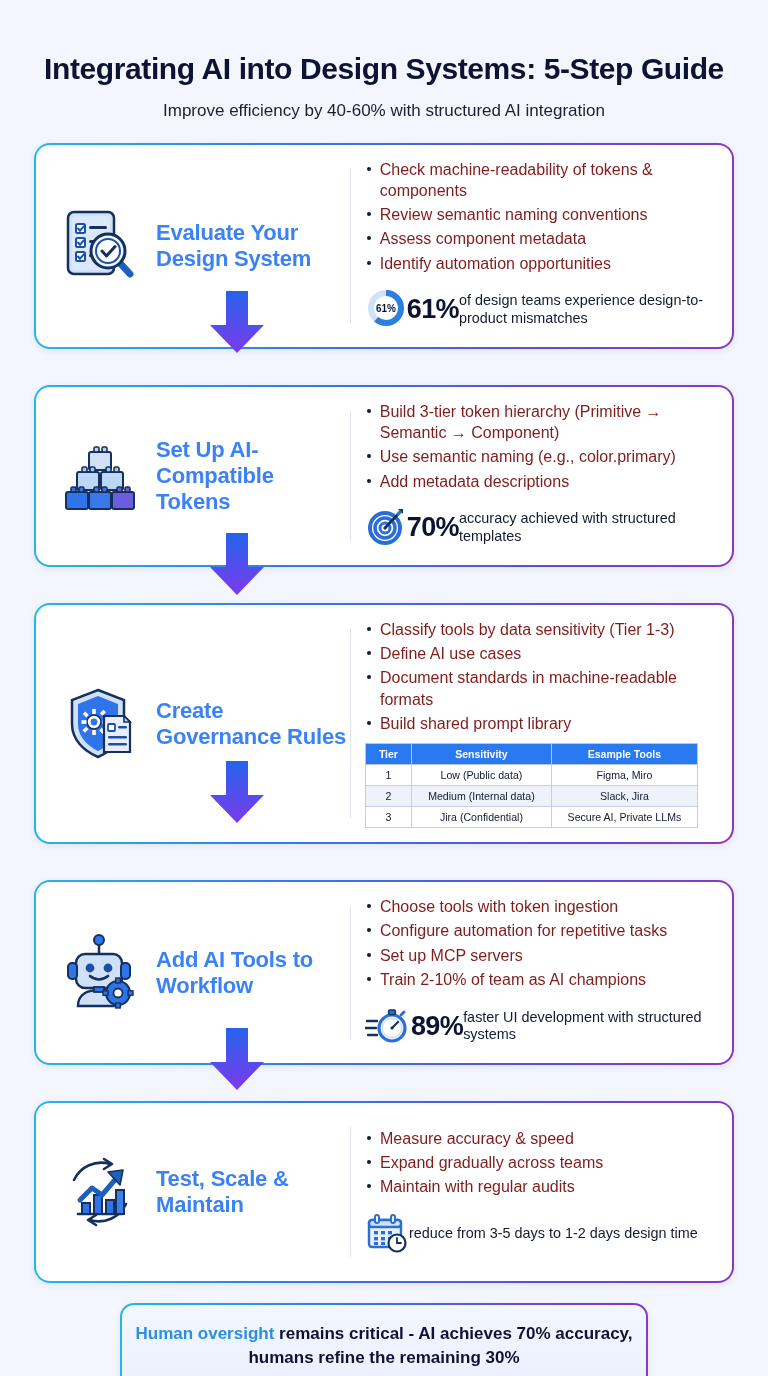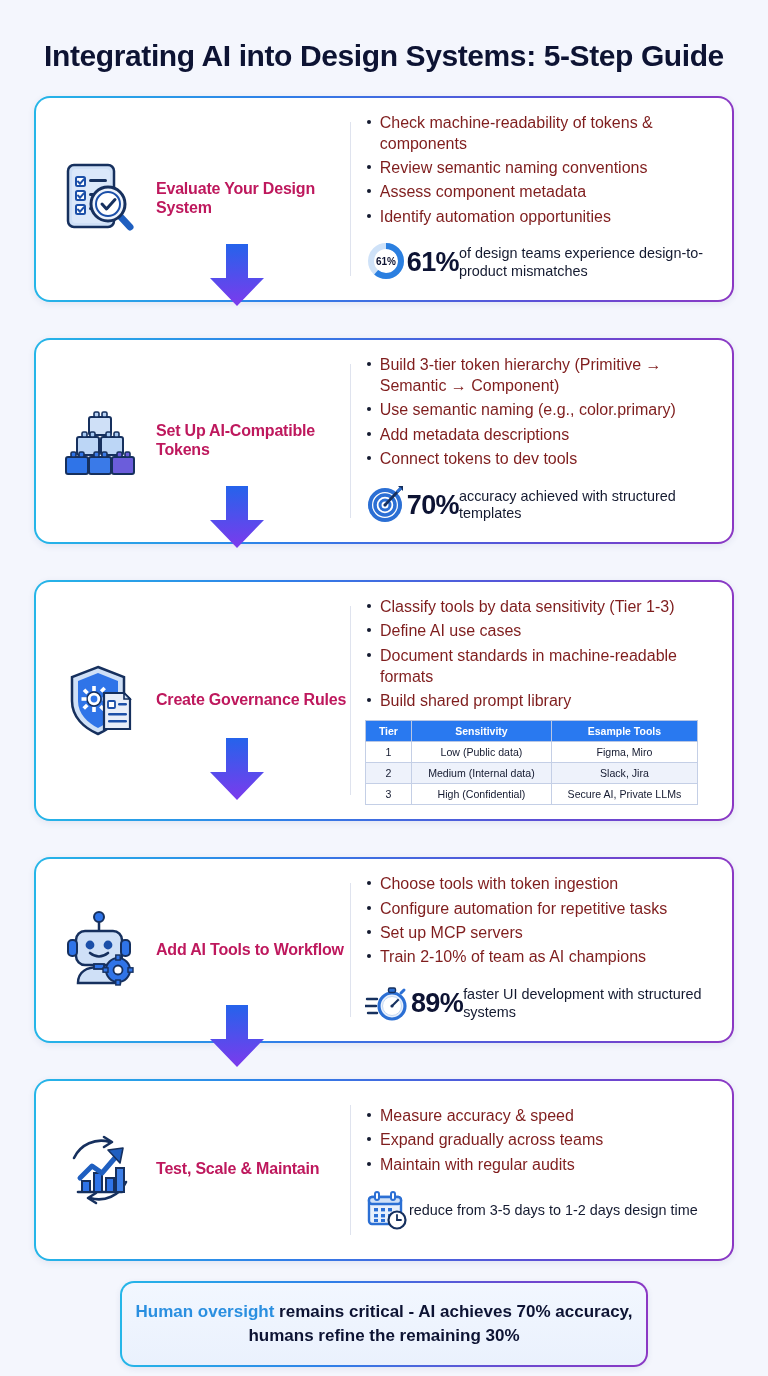--- a/index.html
+++ b/index.html
@@ -6,21 +6,21 @@
   html, body {
     width: 768px;
     height: 1376px;
     background: #f4f6fd;
     font-family: "Liberation Sans", sans-serif;
     overflow: hidden;
   }
   .page { position: relative; width: 768px; height: 1376px; padding: 0 34px; }
 
   
-  .header { text-align: center; padding-top: 39px; }
+  .header { text-align: center; padding-top: 52px; }
   .title {
     font-size: 30px; font-weight: bold; color: #0d1333;
     letter-spacing: -0.4px; line-height: 1.15;
   }
   .subtitle {
     margin-top: 14px; font-size: 17px; color: #1a2035; font-weight: 400;
   }
 
   
   .steps { margin-top: 22px; }
@@ -42,21 +42,21 @@
     min-height: 178px;
   }
   .card-left {
     width: 300px; flex: 0 0 300px;
     display: flex; align-items: center; gap: 14px;
     padding-left: 8px;
   }
   .icon-box { flex: 0 0 84px; width: 84px; height: 84px; }
   .icon-box svg { width: 84px; height: 84px; display: block; }
   .step-title {
-    font-size: 16px; font-weight: bold; color: #be185d;
+    font-size: 22px; font-weight: bold; color: #3b82f6;
     line-height: 1.18; letter-spacing: -0.2px;
   }
   .divider { width: 1px; align-self: stretch; background: #dfe3ee; margin: 10px 14px 10px 0; }
   .card-right { flex: 1 1 auto; padding-right: 4px; }
 
   ul.bullets { list-style: none; }
   ul.bullets li {
     position: relative; padding-left: 15px; margin-bottom: 3px;
     font-size: 16px; color: #7f1d1d; line-height: 1.33;
   }
@@ -107,20 +107,21 @@
   .footer-text { font-size: 17px; font-weight: bold; color: #0d1333; line-height: 1.42; }
   .footer-accent { color: #2a8fe0; }
 </style>
 </head>
 <body>
 
 <div class="page">
 
   <div class="header">
     <div class="title">Integrating AI into Design Systems: 5-Step Guide</div>
+    <div class="subtitle">Improve efficiency by 40-60% with structured AI integration</div>
   </div>
 
   <div class="steps">
 
     <div class="card-wrap">
       <div class="card">
         <div class="card-inner">
           <div class="card-left">
             <div class="icon-box">
               <svg viewBox="0 0 84 84">
@@ -205,21 +206,20 @@
               </svg>
             </div>
             <div class="step-title">Set Up AI-Compatible Tokens</div>
           </div>
           <div class="divider"></div>
           <div class="card-right">
             <ul class="bullets">
               <li>Build 3-tier token hierarchy (Primitive → Semantic → Component)</li>
               <li>Use semantic naming (e.g., color.primary)</li>
               <li>Add metadata descriptions</li>
-              <li>Connect tokens to dev tools</li>
             </ul>
             <div class="stat-row">
               <div class="stat-icon">
                 <svg width="42" height="42" viewBox="0 0 42 42">
                   <circle cx="20" cy="23" r="15" fill="none" stroke="#2b6fd4" stroke-width="4"></circle>
                   <circle cx="20" cy="23" r="10" fill="none" stroke="#2b6fd4" stroke-width="3.5"></circle>
                   <circle cx="20" cy="23" r="5" fill="none" stroke="#2b6fd4" stroke-width="3"></circle>
                   <circle cx="20" cy="23" r="1.6" fill="#1b4fa8"></circle>
                   <line x1="20" y1="23" x2="36" y2="6" stroke="#16305e" stroke-width="2.6" stroke-linecap="round"></line>
                   <path d="M33 4 L38 4 L38 9 Z" fill="#16305e"></path>
@@ -299,21 +299,21 @@
                   <td>Low (Public data)</td>
                   <td>Figma, Miro</td>
                 </tr>
                 <tr class="alt">
                   <td>2</td>
                   <td>Medium (Internal data)</td>
                   <td>Slack, Jira</td>
                 </tr>
                 <tr>
                   <td>3</td>
-                  <td>High (Confidential)</td>
+                  <td>Jira (Confidential)</td>
                   <td>Secure AI, Private LLMs</td>
                 </tr>
               </tbody>
             </table>
           </div>
         </div>
       </div>
       <div class="arrow" style="top:158px;">
         <svg viewBox="0 0 62 64">
           <defs>

